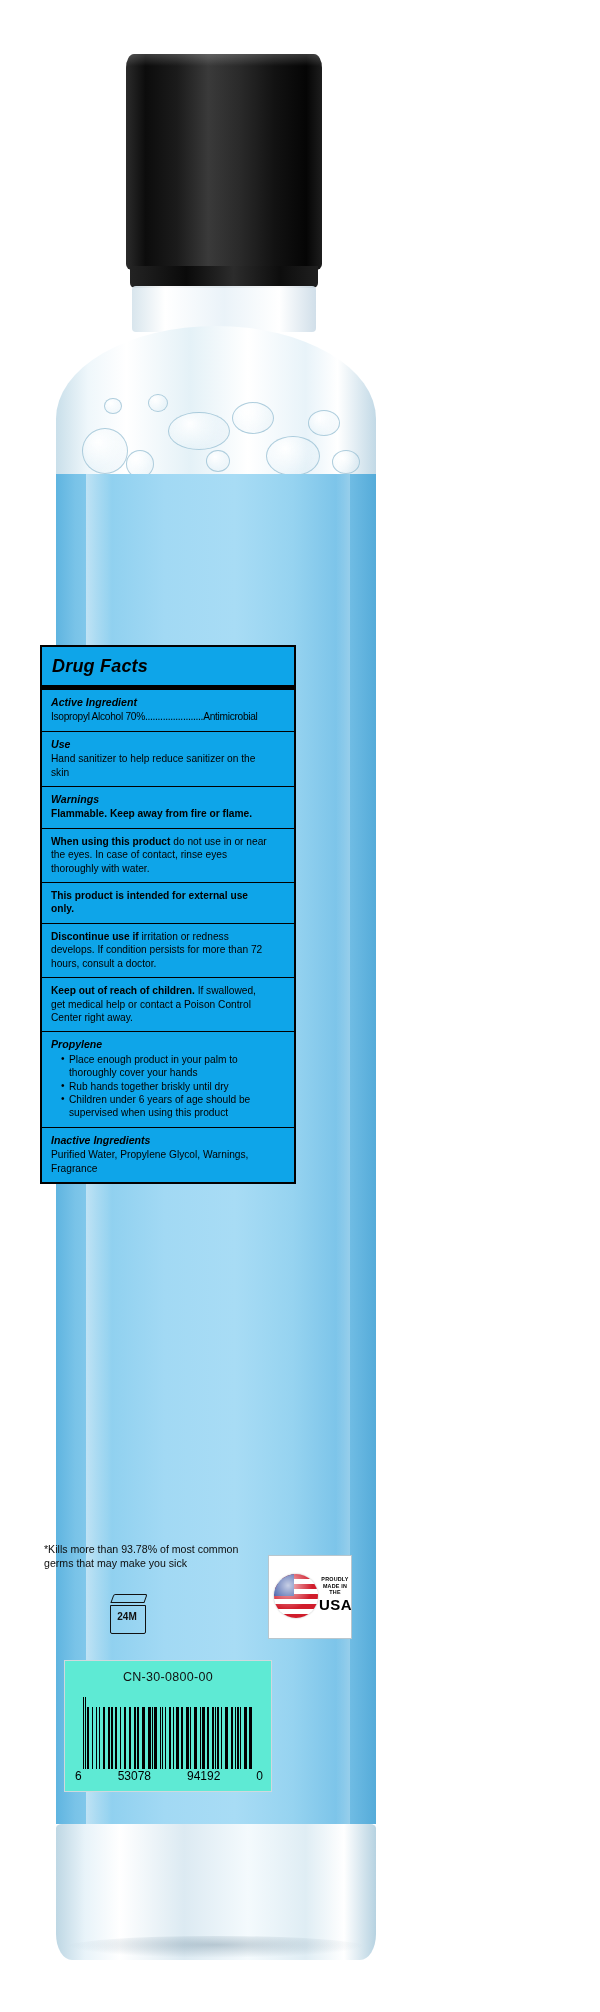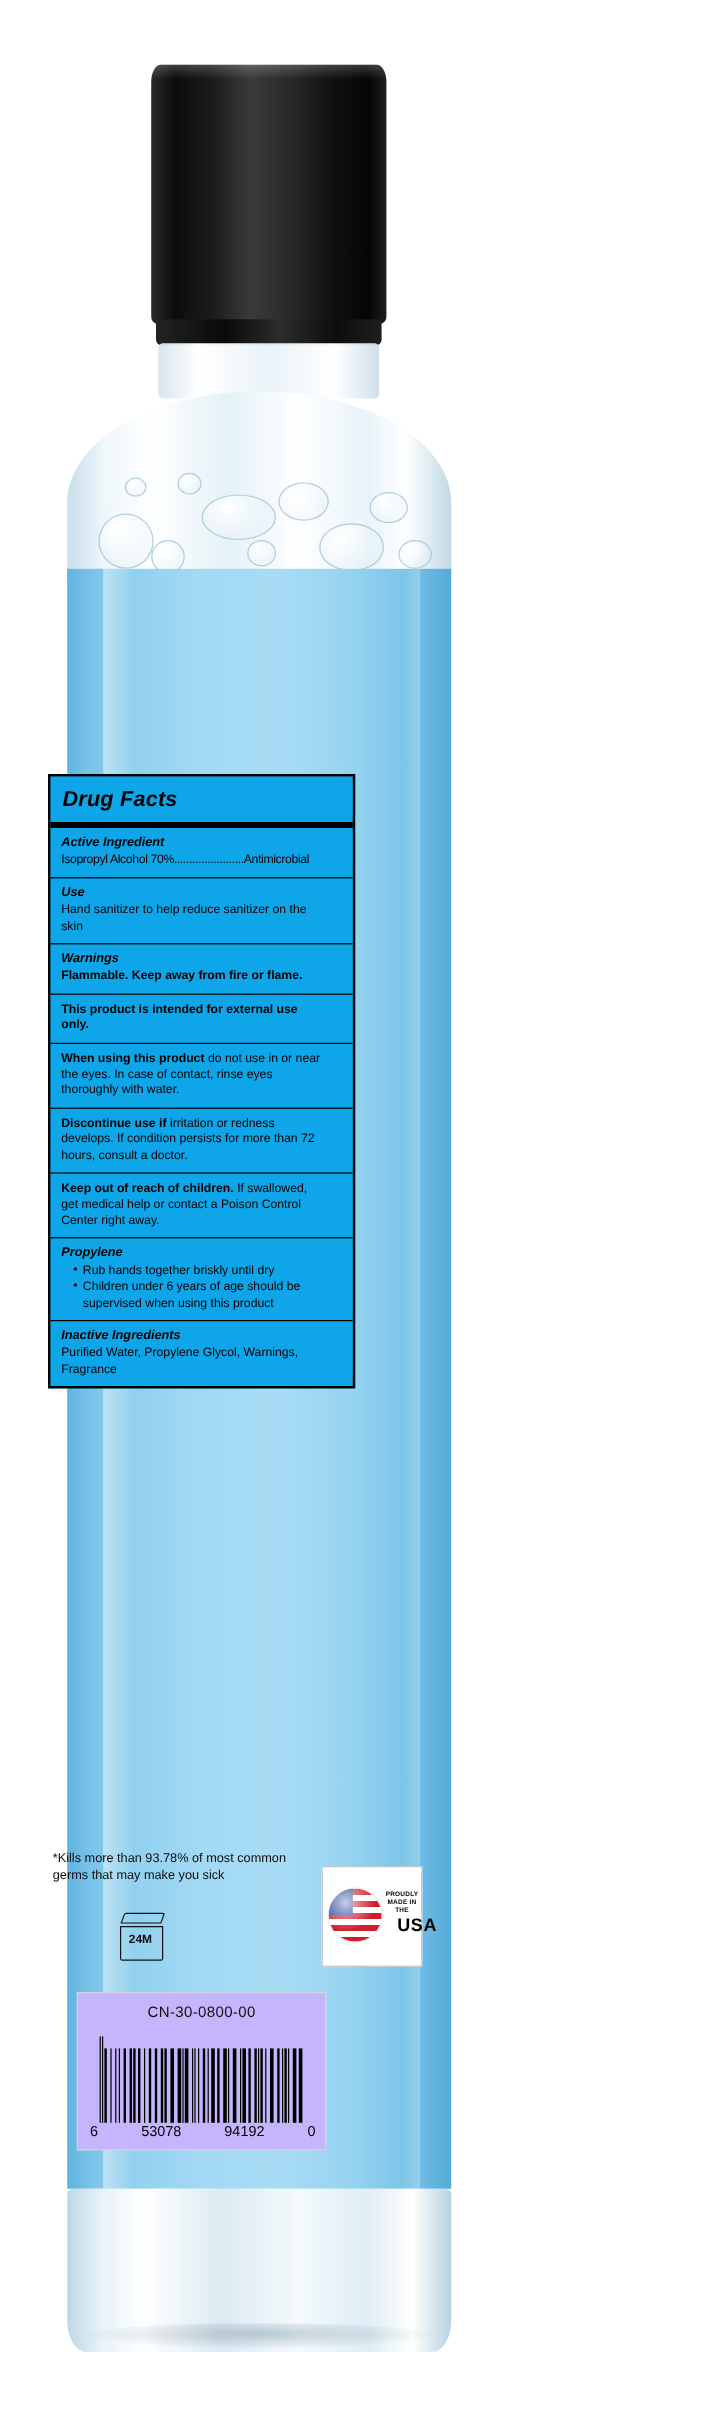--- a/index.html
+++ b/index.html
@@ -239,27 +239,26 @@
     font-weight: bold;
     line-height: 6.6px;
     letter-spacing: .2px;
   }
   .usa-text .big {
     display: block;
     font-size: 15px;
     line-height: 16px;
     letter-spacing: .5px;
     margin-top: 1px;
-    margin-left: 12px;
   }
 
   
   .pao {
     position: absolute;
-    left: 100px;
+    left: 110px;
     top: 1594px;
     width: 40px;
     height: 48px;
   }
   .pao-lid {
     position: absolute;
     left: 2px; top: 0; width: 32px; height: 7px;
     border: 1.6px solid #111;
     border-radius: 2px 2px 0 0;
     transform: skewX(-20deg);
@@ -279,21 +278,21 @@
     color: #111;
   }
 
   
   .barcode-box {
     position: absolute;
     left: 64px;
     top: 1660px;
     width: 208px;
     height: 132px;
-    background: #c4b5fd;
+    background: #5eead4;
     border: 1px solid #cfd9de;
     box-sizing: border-box;
   }
   .sku {
     text-align: center;
     font-size: 12.5px;
     color: #111;
     padding-top: 9px;
     letter-spacing: .3px;
   }
@@ -370,41 +369,42 @@
     <span class="hdr-ital">Use</span>
     <span>Hand sanitizer to help reduce sanitizer on the skin</span>
   </div>
 
   <div class="sec">
     <span class="hdr-ital">Warnings</span>
     <span class="hdr-bold">Flammable. Keep away from fire or flame.</span>
   </div>
 
   <div class="sec">
-    <span class="hdr-bold">This product is intended for external use only.</span>
-  </div>
-
-  <div class="sec">
     <span class="hdr-bold">When using this product</span>
     <span>do not use in or near the eyes. In case of contact, rinse eyes thoroughly with water.</span>
   </div>
 
   <div class="sec">
+    <span class="hdr-bold">This product is intended for external use only.</span>
+  </div>
+
+  <div class="sec">
     <span class="hdr-bold">Discontinue use if</span>
     <span>irritation or redness develops. If condition persists for more than 72 hours, consult a doctor.</span>
   </div>
 
   <div class="sec">
     <span class="hdr-bold">Keep out of reach of children.</span>
     <span>If swallowed, get medical help or contact a Poison Control Center right away.</span>
   </div>
 
   <div class="sec">
     <span class="hdr-ital">Propylene</span>
     <ul class="bul">
+      <li>Place enough product in your palm to thoroughly cover your hands</li>
       <li>Rub hands together briskly until dry</li>
       <li>Children under 6 years of age should be supervised when using this product</li>
     </ul>
   </div>
 
 
   <div class="sec">
     <span class="hdr-ital">Inactive Ingredients</span>
     <span>Purified Water, Propylene Glycol, Warnings, Fragrance</span>
   </div>

